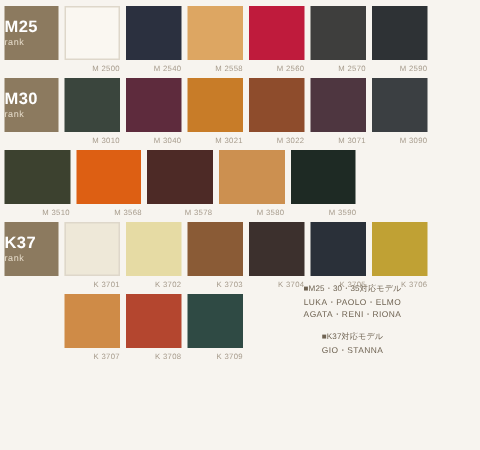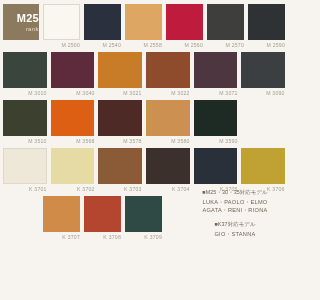--- a/index.html
+++ b/index.html
@@ -30,21 +30,21 @@
   }
 
   .rank-badge {
     width: 36px;
     height: 36px;
     flex: 0 0 36px;
     background: #8c7a5f;
     color: #ffffff;
     display: flex;
     flex-direction: column;
-    align-items: flex-end;
+    align-items: flex-start;
     justify-content: center;
     line-height: 1;
     margin-right: 4px;
   }
   .rank-badge .rank-code {
     font-size: 11px;
     font-weight: bold;
     letter-spacing: 0.3px;
   }
   .rank-badge .rank-word {
@@ -161,20 +161,24 @@
             <div class="swatch-chip" style="background: rgb(62, 62, 61);"></div>
             <div class="swatch-label">M 2570</div>
           </div>
           <div class="swatch-cell">
             <div class="swatch-chip" style="background: rgb(46, 50, 53);"></div>
             <div class="swatch-label">M 2590</div>
           </div>
         </div>
       </div>
       <div class="rank-row">
+        <div class="rank-badge" style="background: rgb(140, 122, 95);">
+          <div class="rank-code">M30</div>
+          <div class="rank-word">rank</div>
+        </div>
         <div class="swatch-strip">
           <div class="swatch-cell">
             <div class="swatch-chip" style="background: rgb(58, 69, 61);"></div>
             <div class="swatch-label">M 3010</div>
           </div>
           <div class="swatch-cell">
             <div class="swatch-chip" style="background: rgb(94, 43, 61);"></div>
             <div class="swatch-label">M 3040</div>
           </div>
           <div class="swatch-cell">
@@ -217,20 +221,24 @@
             <div class="swatch-chip" style="background: rgb(30, 42, 36);"></div>
             <div class="swatch-label">M 3590</div>
           </div>
           <div class="swatch-cell">
             <div class="swatch-chip empty"></div>
             <div class="swatch-label"></div>
           </div>
         </div>
       </div>
       <div class="rank-row">
+        <div class="rank-badge" style="background: rgb(140, 122, 95);">
+          <div class="rank-code">K37</div>
+          <div class="rank-word">rank</div>
+        </div>
         <div class="swatch-strip">
           <div class="swatch-cell">
             <div class="swatch-chip has-border" style="background: rgb(238, 232, 216);"></div>
             <div class="swatch-label">K 3701</div>
           </div>
           <div class="swatch-cell">
             <div class="swatch-chip" style="background: rgb(230, 219, 164);"></div>
             <div class="swatch-label">K 3702</div>
           </div>
           <div class="swatch-cell">

